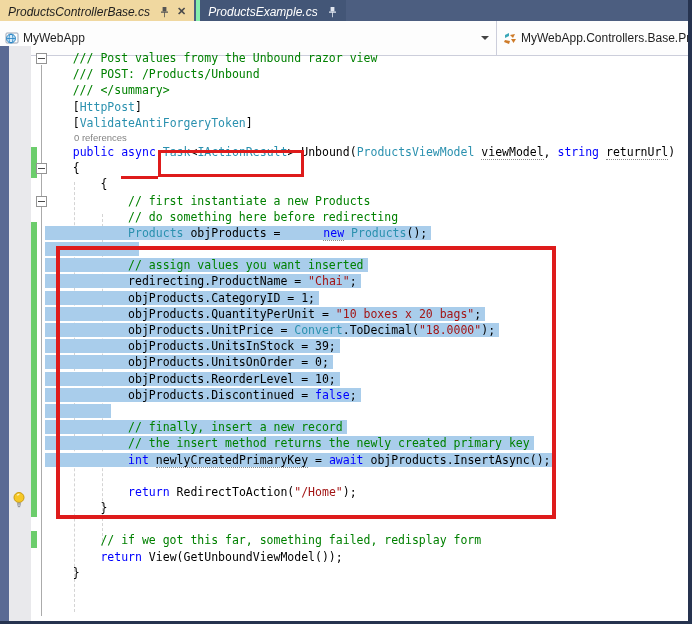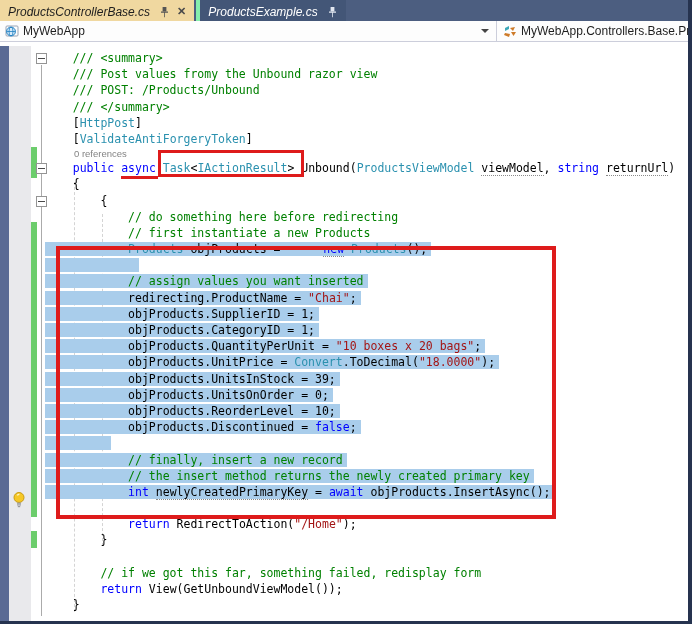--- a/index.html
+++ b/index.html
@@ -10,21 +10,21 @@
   #tabstrip{position:absolute;top:0;left:0;width:692px;height:25px;background:#4C5E80;
             border-bottom:2px solid #F2DCA4;box-sizing:border-box;display:flex;align-items:stretch;}
   .tab{display:flex;align-items:center;padding:0 8px;font-size:12px;white-space:nowrap;cursor:default;}
   .tab.active{background:#F0D8A0;color:#1E1E1E;}
   .tab.inactive{background:#435677;color:#FFFFFF;border-left:4px solid #86efac;margin-left:2px;}
   .tab .lbl{margin-right:9px;font-style:italic;}
   .pin{width:11px;height:12px;display:inline-block;}
   .tab .close{font-size:11px;font-weight:bold;color:#4A4A4A;margin-left:7px;line-height:1;}
 
   
-  #navbar{position:absolute;top:21px;left:0;width:692px;height:21px;background:#FDFDFD;
+  #navbar{position:absolute;top:21px;left:0;width:692px;height:35px;background:#FDFDFD;
           border-bottom:1px solid #CCCEDB;box-sizing:border-box;display:flex;align-items:center;font-size:12px;color:#1E1E1E;}
   #nav-left{flex:0 0 497px;display:flex;align-items:center;height:100%;border-right:1px solid #CCCEDB;box-sizing:border-box;}
   #nav-left .ico{margin:0 4px 0 5px;display:flex;}
   #nav-left .arrow{margin-left:auto;margin-right:7px;width:0;height:0;
                    border-left:4px solid transparent;border-right:4px solid transparent;border-top:4px solid #444;}
   #nav-right{flex:1;display:flex;align-items:center;height:100%;overflow:hidden;}
   #nav-right .ico{margin:0 4px 0 6px;display:flex;}
   #nav-right .lbl{white-space:nowrap;}
 
   
@@ -127,37 +127,35 @@
   <svg width="16" height="17" viewBox="0 0 16 17">
     <circle cx="8" cy="6.5" r="5" fill="#F6C825" stroke="#C99B12"></circle>
     <path d="M6.2 4.4 a2.6 2.6 0 0 1 2.2-1.2" stroke="#FFF3C0" stroke-width="1.4" fill="none"></path>
     <rect x="6" y="11.6" width="4" height="1.2" fill="#9A9A9A"></rect>
     <rect x="6" y="13.3" width="4" height="1.2" fill="#9A9A9A"></rect>
     <rect x="6.8" y="15" width="2.4" height="1.2" fill="#9A9A9A"></rect>
   </svg>
 </span>
 
 <div id="code">
-    <div class="ln"><span><span class="tc">    /// &lt;summary&gt;</span></span></div>
     <div class="ln"><span><span class="tc">    /// Post values fromy the Unbound razor view</span></span></div>
     <div class="ln"><span><span class="tc">    /// POST: /Products/Unbound</span></span></div>
     <div class="ln"><span><span class="tc">    /// &lt;/summary&gt;</span></span></div>
     <div class="ln"><span><span class="tp">    [</span><span class="tt">HttpPost</span><span class="tp">]</span></span></div>
     <div class="ln"><span><span class="tp">    [</span><span class="tt">ValidateAntiForgeryToken</span><span class="tp">]</span></span></div>
     <div class="ln cl">0 references</div>
     <div class="ln"><span><span class="tp">    </span><span class="tk">public</span><span class="tp"> </span><span class="tk">async</span><span class="tp"> </span><span class="tt">Task</span><span class="tp">&lt;</span><span class="tt">IActionResult</span><span class="tp">&gt; Unbound(</span><span class="tt">ProductsViewModel</span><span class="tp"> </span><span class="tu">viewModel</span><span class="tp">, </span><span class="tk">string</span><span class="tp"> </span><span class="tu">returnUrl</span><span class="tp">)</span></span></div>
     <div class="ln"><span><span class="tp">    {</span></span></div>
     <div class="ln"><span><span class="tp">        {</span></span></div>
+    <div class="ln"><span><span class="tc">            // first instantiate a new Products</span></span></div>
     <div class="ln"><span><span class="tc">            // do something here before redirecting</span></span></div>
-    <div class="ln"><span><span class="tc">            // first instantiate a new Products</span></span></div>
     <div class="ln"><span class="sel"><span class="tp">            </span><span class="tt">Products</span><span class="tp"> objProducts = </span><span class="tku">new</span><span class="tp"> </span><span class="tt">Products</span><span class="tp">();</span></span></div>
     <div class="ln"><span class="sel"><span class="tp">             </span></span></div>
     <div class="ln"><span class="sel"><span class="tc">            // assign values you want inserted</span></span></div>
     <div class="ln"><span class="sel"><span class="tp">            redirecting.ProductName = </span><span class="ts">"Chai"</span><span class="tp">;</span></span></div>
-    <div class="ln"><span class="sel"><span class="tp">            objProducts.SupplierID = 1;</span></span></div>
     <div class="ln"><span class="sel"><span class="tp">            objProducts.CategoryID = 1;</span></span></div>
     <div class="ln"><span class="sel"><span class="tp">            objProducts.QuantityPerUnit = </span><span class="ts">"10 boxes x 20 bags"</span><span class="tp">;</span></span></div>
     <div class="ln"><span class="sel"><span class="tp">            objProducts.UnitPrice = </span><span class="tt">Convert</span><span class="tp">.ToDecimal(</span><span class="ts">"18.0000"</span><span class="tp">);</span></span></div>
     <div class="ln"><span class="sel"><span class="tp">            objProducts.UnitsInStock = 39;</span></span></div>
     <div class="ln"><span class="sel"><span class="tp">            objProducts.UnitsOnOrder = 0;</span></span></div>
     <div class="ln"><span class="sel"><span class="tp">            objProducts.ReorderLevel = 10;</span></span></div>
     <div class="ln"><span class="sel"><span class="tp">            objProducts.Discontinued = </span><span class="tk">false</span><span class="tp">;</span></span></div>
     <div class="ln"><span class="sel"><span class="tp">         </span></span></div>
     <div class="ln"><span class="sel"><span class="tc">            // finally, insert a new record</span></span></div>
     <div class="ln"><span class="sel"><span class="tc">            // the insert method returns the newly created primary key</span></span></div>

